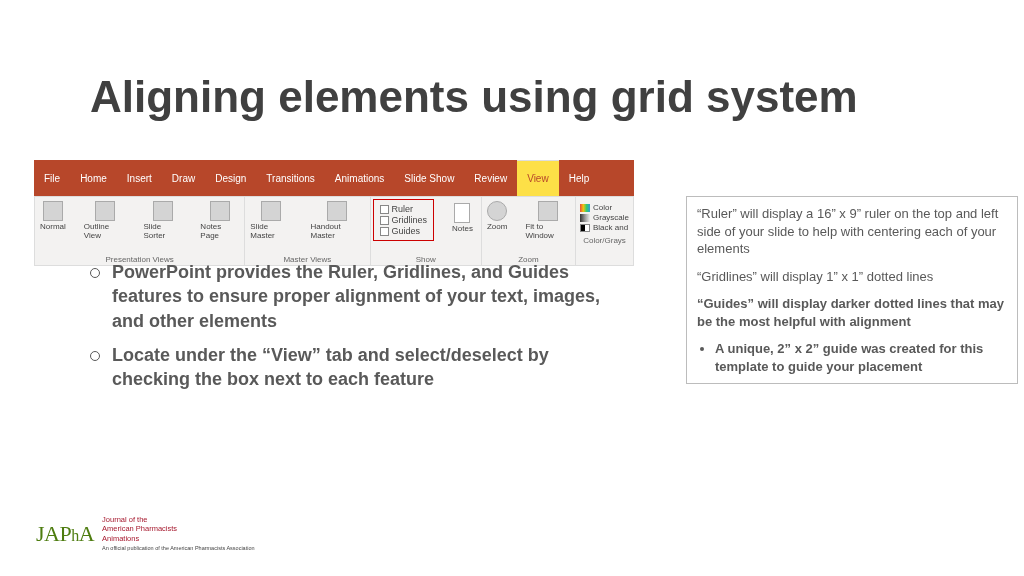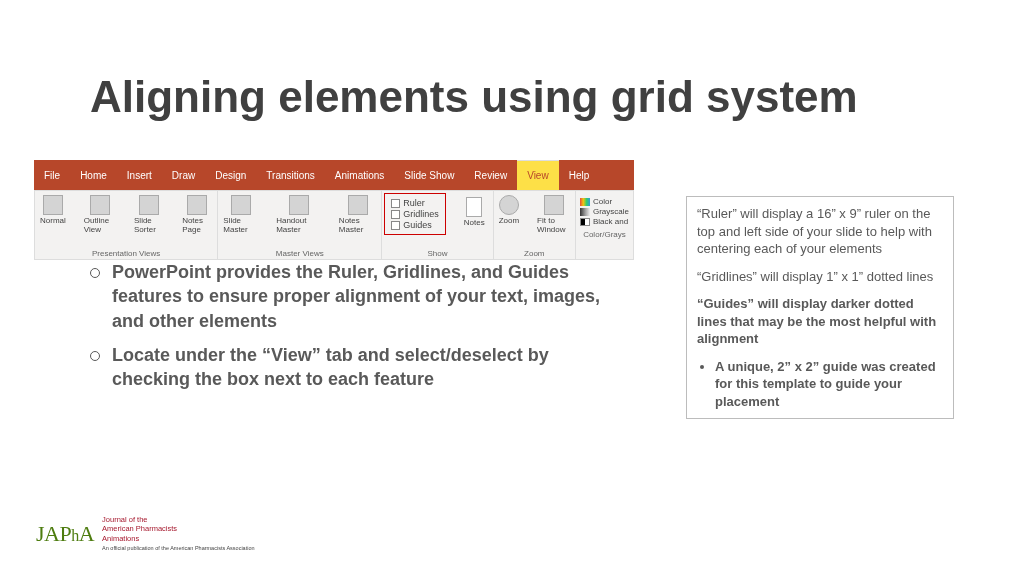--- a/index.html
+++ b/index.html
@@ -1,40 +1,40 @@
 <!DOCTYPE html>
 <html><head>
 <meta charset="utf-8">
 <style>
 * { margin:0; padding:0; box-sizing:border-box; }
 body { width:1024px; height:576px; background:#fff; font-family:Arial,Helvetica,sans-serif; color:#595959; position:relative; overflow:hidden; }
 .title { position:absolute; top:72px; left:90px; font-size:44px; font-weight:700; color:#404040; }
 .ribbon { position:absolute; top:160px; left:34px; width:600px; }
-.tabs { display:flex; background:#b7472a; height:30px; align-items:center; }
+.tabs { display:flex; background:#b7472a; height:36px; align-items:center; }
 .tab { color:#fff; font-size:10px; padding:0 10px; height:100%; display:flex; align-items:center; }
 .tab.active { background:#fde047; color:#b7472a; border-top:1px solid #ddd; }
 .toolbar { display:flex; background:#f3f2f1; border:1px solid #ddd; height:70px; position:relative; }
 .tg { display:flex; flex-direction:column; border-right:1px solid #ddd; padding:2px 2px 0 2px; position:relative; }
 .tg-row { display:flex; gap:12px; flex:1; }
 .btn { display:flex; flex-direction:column; align-items:center; justify-content:flex-start; padding:2px 3px; font-size:8px; color:#444; line-height:1.1; gap:2px; }
 .ic { width:16px; height:16px; background:#d4d4d4; border:1px solid #aaa; }
 .ic.big { width:20px; height:20px; }
 .lbl { font-size:8px; color:#666; text-align:center; padding:0 4px 1px 4px; }
 .showbox { display:flex; flex-direction:column; gap:1px; padding:4px 6px; border:1.5px solid #c00; }
 .chk { display:flex; align-items:center; gap:3px; font-size:9px; color:#444; }
 .chk .box { width:9px; height:9px; border:1px solid #888; background:#fff; }
 .notes-btn { display:flex; flex-direction:column; align-items:center; gap:1px; font-size:8px; padding:4px 6px; color:#444; }
 .notes-btn .ni { width:16px; height:20px; background:#fff; border:1px solid #aaa; }
 .colorg { display:flex; flex-direction:column; gap:1px; padding:4px 2px; font-size:8px; color:#444; }
 .cg { display:flex; align-items:center; gap:3px; }
 .csw { width:10px; height:8px; }
 .bullets { position:absolute; top:260px; left:90px; width:540px; list-style:none; }
 .bullets li { position:relative; padding-left:22px; font-size:18px; font-weight:700; color:#595959; line-height:1.35; margin-bottom:10px; }
 .bullets li::before { content:""; position:absolute; left:0; top:8px; width:8px; height:8px; border:1.5px solid #595959; border-radius:50%; }
-.side { position:absolute; top:196px; left:686px; width:268px; border:1px solid #bcbcbc; padding:8px 10px; font-size:13px; line-height:1.35; color:#595959; }
+.side { position:absolute; top:196px; left:686px; width:332px; border:1px solid #bcbcbc; padding:8px 10px; font-size:13px; line-height:1.35; color:#595959; }
 .side p { margin-bottom:10px; }
 .side .bold { font-weight:700; }
 .side ul { list-style:disc; padding-left:18px; font-weight:700; }
 .logo { position:absolute; left:36px; bottom:24px; display:flex; align-items:center; gap:8px; }
 .logo-mark { font-family:Georgia,'Times New Roman',serif; font-size:22px; font-weight:400; color:#4d7c0f; letter-spacing:-.5px; }
 .logo-mark .ph { font-size:16px; }
 .logo-txt { font-size:7.5px; color:#555; line-height:1.25; }
 .logo-txt .line1 { color:#a6192e; }
 .logo-txt .small { font-size:5.5px; color:#444; margin-top:2px; }
 </style>
@@ -81,24 +81,20 @@
     </div>
     <div class="tg">
       <div class="tg-row">
         <div class="btn">
             <div class="ic big"></div>
             <span>Slide Master</span>
           </div>
         <div class="btn">
             <div class="ic big"></div>
             <span>Handout Master</span>
-          </div>
-        <div class="btn">
-            <div class="ic big"></div>
-            <span>Notes Master</span>
           </div>
       </div>
       <div class="lbl">Master Views</div>
     </div>
     <div class="tg">
       <div class="tg-row" style="align-items:flex-start">
         <div class="showbox">
           <div class="chk">
               <div class="box"></div>
               <span>Ruler</span>

